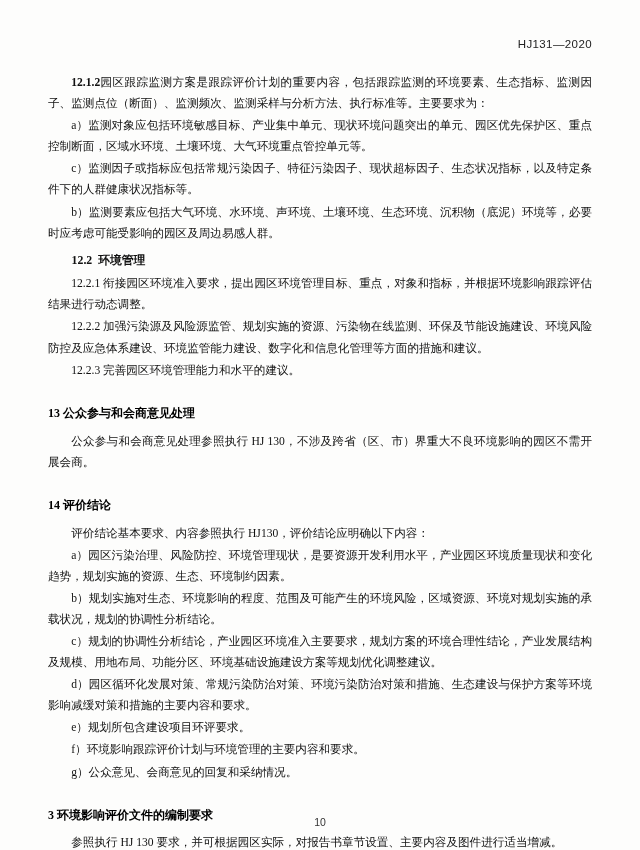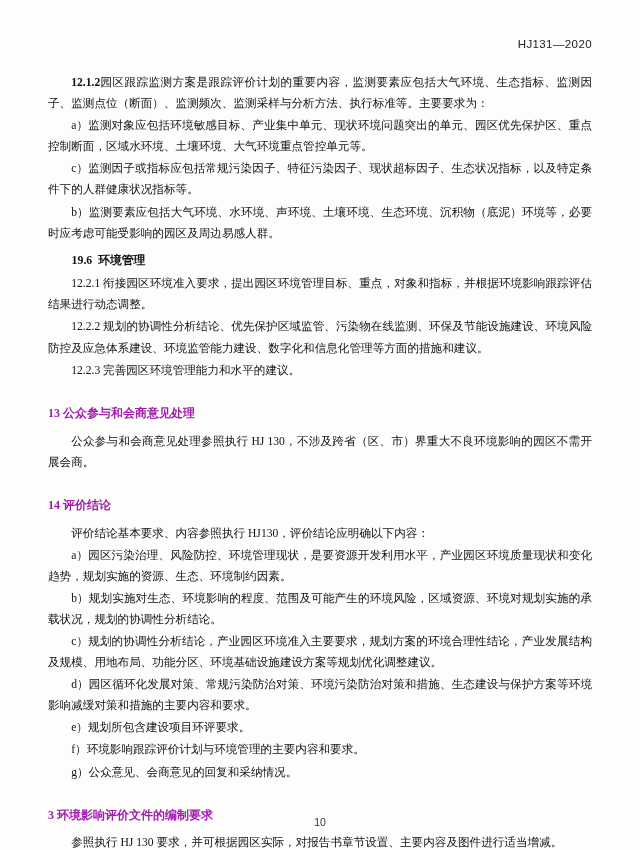--- a/index.html
+++ b/index.html
@@ -40,21 +40,21 @@
     text-justify: inter-ideograph;
   }
   .indent2 {
     text-indent: 2em;
   }
   .sec-head {
     font-weight: bold;
     font-size: 12px;
     margin: 14px 0 6px 0;
     text-indent: 0;
-    color: #a21caf;
+    color: #000000;
   }
   .sub-head {
     font-weight: bold;
     font-size: 11.8px;
     text-indent: 2em;
     margin: 6px 0 2px 0;
   }
   .blockgap {
     height: 7px;
   }
@@ -74,30 +74,30 @@
 <body>
 
 <div class="page">
 
   <div class="header">
     <span>HJ131—2020</span>
   </div>
 
   <div class="body-col">
 
-    <p class="indent2"><span class="b">12.1.2</span><span>园区跟踪监测方案是跟踪评价计划的重要内容，监测要素应包括大气环境、生态指标、监测因子、监测点位（断面）、监测频次、监测采样与分析方法、执行标准等。主要要求为：</span></p>
+    <p class="indent2"><span class="b">12.1.2</span><span>园区跟踪监测方案是跟踪评价计划的重要内容，包括跟踪监测的环境要素、生态指标、监测因子、监测点位（断面）、监测频次、监测采样与分析方法、执行标准等。主要要求为：</span></p>
 
     <p class="indent2">a）监测对象应包括环境敏感目标、产业集中单元、现状环境问题突出的单元、园区优先保护区、重点控制断面，区域水环境、土壤环境、大气环境重点管控单元等。</p>
     <p class="indent2">c）监测因子或指标应包括常规污染因子、特征污染因子、现状超标因子、生态状况指标，以及特定条件下的人群健康状况指标等。</p>
     <p class="indent2">b）监测要素应包括大气环境、水环境、声环境、土壤环境、生态环境、沉积物（底泥）环境等，必要时应考虑可能受影响的园区及周边易感人群。</p>
 
-    <p class="sub-head"><span>19.6</span>&nbsp;&nbsp;<span>环境管理</span></p>
+    <p class="sub-head"><span>12.2</span>&nbsp;&nbsp;<span>环境管理</span></p>
 
     <p class="indent2">12.2.1 衔接园区环境准入要求，提出园区环境管理目标、重点，对象和指标，并根据环境影响跟踪评估结果进行动态调整。</p>
-    <p class="indent2">12.2.2 规划的协调性分析结论、优先保护区域监管、污染物在线监测、环保及节能设施建设、环境风险防控及应急体系建设、环境监管能力建设、数字化和信息化管理等方面的措施和建议。</p>
+    <p class="indent2">12.2.2 加强污染源及风险源监管、规划实施的资源、污染物在线监测、环保及节能设施建设、环境风险防控及应急体系建设、环境监管能力建设、数字化和信息化管理等方面的措施和建议。</p>
     <p class="indent2">12.2.3 完善园区环境管理能力和水平的建议。</p>
 
     <div class="blockgap"></div>
 
     <p class="sec-head"><span>13</span>&nbsp;<span>公众参与和会商意见处理</span></p>
 
     <p class="indent2">公众参与和会商意见处理参照执行 HJ 130，不涉及跨省（区、市）界重大不良环境影响的园区不需开展会商。</p>
 
     <div class="blockgap"></div>
 

